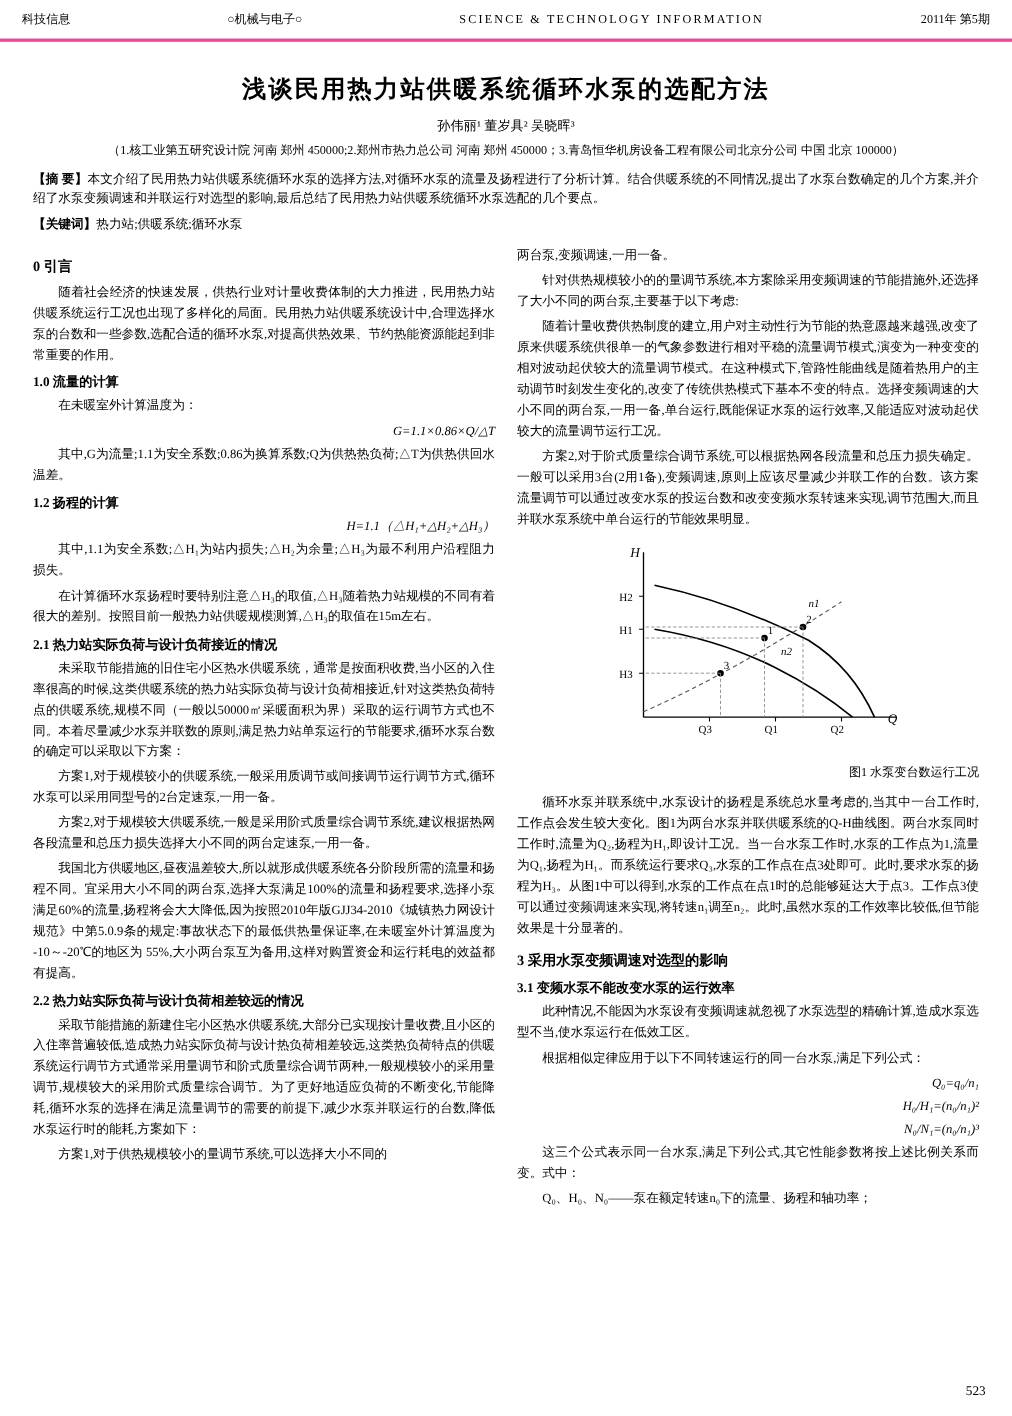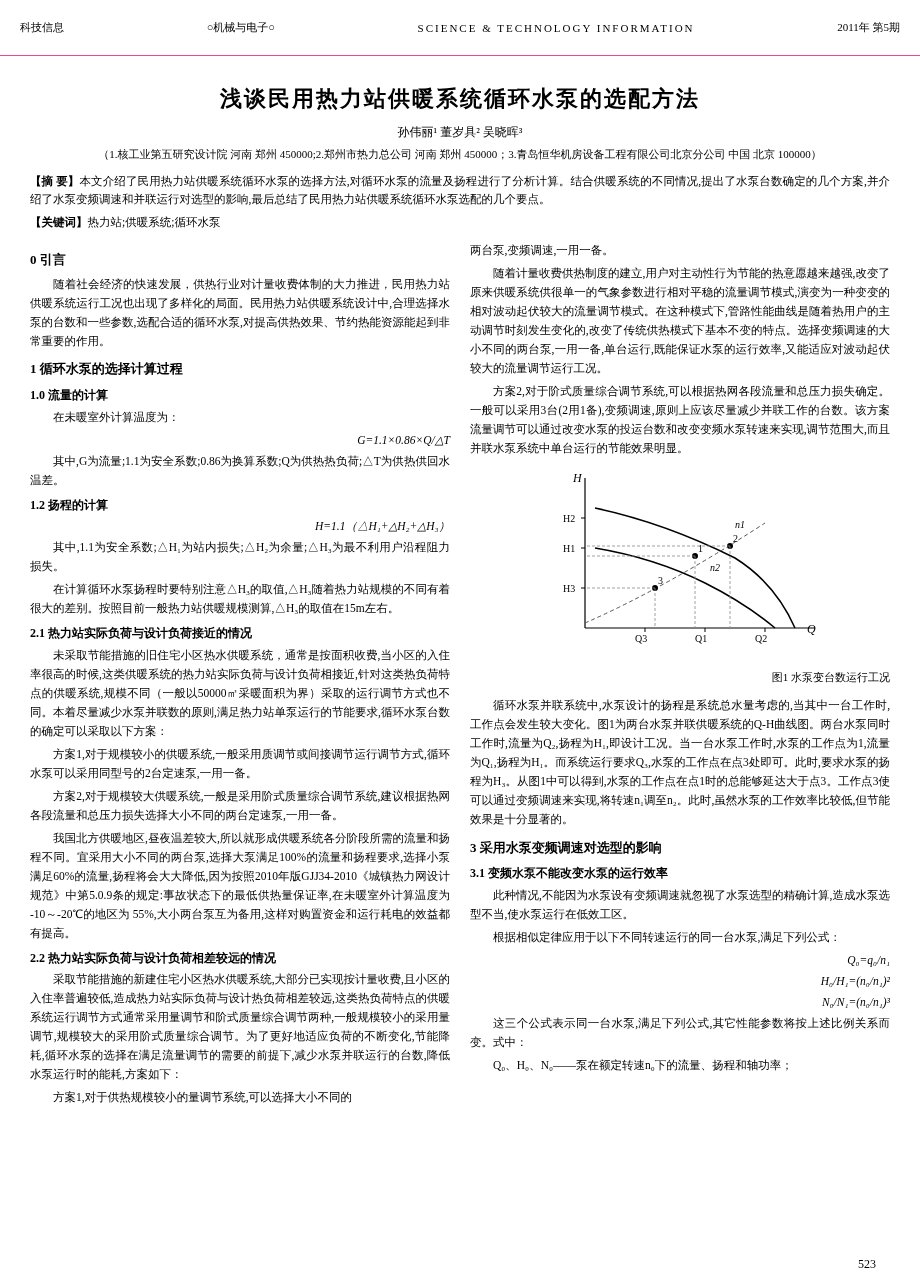--- a/index.html
+++ b/index.html
@@ -11,22 +11,22 @@
       width: 920px;
       min-height: 1287px;
       position: relative;
     }
 
     
     .header {
       display: flex;
       align-items: center;
       justify-content: space-between;
-      padding: 20px 20px;
-      border-bottom: 1px solid #ec4899;
+      padding: 10px 20px;
+      border-bottom: 3px solid #ec4899;
       font-size: 11px;
     }
 
     
     .page-body {
       padding: 10px 30px 20px 30px;
     }
 
     
     .title-section {
@@ -101,21 +101,21 @@
       margin-top: 4px;
       text-align: right;
     }
 
     svg text { font-family: "SimSun", serif; }
 
     
     .page-number {
       position: absolute;
       bottom: 15px;
-      right: 44px;
+      right: 24px;
       font-size: 12px;
     }
 
     .indent { text-indent: 2em; }
   </style>
 </head>
 <body>
 
 <div class="header">
   <span>科技信息</span>
@@ -141,21 +141,20 @@
     </p>
   </div>
 
   <div class="two-col">
 
     <div class="col-left">
 
       <div class="section-heading">0  引言</div>
       <p class="indent">随着社会经济的快速发展，供热行业对计量收费体制的大力推进，民用热力站供暖系统运行工况也出现了多样化的局面。民用热力站供暖系统设计中,合理选择水泵的台数和一些参数,选配合适的循环水泵,对提高供热效果、节约热能资源能起到非常重要的作用。</p>
 
-      <div class="section-heading">1  循环水泵的选择计算过程</div>
 
       <div class="subsection-heading">1.0  流量的计算</div>
       <p class="indent">在未暖室外计算温度为：</p>
       <p class="formula">G=1.1×0.86×Q/△T</p>
       <p class="indent">其中,G为流量;1.1为安全系数;0.86为换算系数;Q为供热热负荷;△T为供热供回水温差。</p>
 
       <div class="subsection-heading">1.2  扬程的计算</div>
       <p class="formula">H=1.1（△H₁+△H₂+△H₃）</p>
       <p class="indent">其中,1.1为安全系数;△H₁为站内损失;△H₂为余量;△H₃为最不利用户沿程阻力损失。</p>
       <p class="indent">在计算循环水泵扬程时要特别注意△H₃的取值,△H₃随着热力站规模的不同有着很大的差别。按照目前一般热力站供暖规模测算,△H₃的取值在15m左右。</p>
@@ -169,20 +168,21 @@
 
       <div class="subsection-heading">2.2  热力站实际负荷与设计负荷相差较远的情况</div>
       <p class="indent">采取节能措施的新建住宅小区热水供暖系统,大部分已实现按计量收费,且小区的入住率普遍较低,造成热力站实际负荷与设计热负荷相差较远,这类热负荷特点的供暖系统运行调节方式通常采用量调节和阶式质量综合调节两种,一般规模较小的采用量调节,规模较大的采用阶式质量综合调节。为了更好地适应负荷的不断变化,节能降耗,循环水泵的选择在满足流量调节的需要的前提下,减少水泵并联运行的台数,降低水泵运行时的能耗,方案如下：</p>
       <p class="indent">方案1,对于供热规模较小的量调节系统,可以选择大小不同的</p>
 
     </div>
 
     <div class="col-right">
 
       <p>两台泵,变频调速,一用一备。</p>
+      <p class="indent">针对供热规模较小的的量调节系统,本方案除采用变频调速的节能措施外,还选择了大小不同的两台泵,主要基于以下考虑:</p>
       <p class="indent">随着计量收费供热制度的建立,用户对主动性行为节能的热意愿越来越强,改变了原来供暖系统供很单一的气象参数进行相对平稳的流量调节模式,演变为一种变变的相对波动起伏较大的流量调节模式。在这种模式下,管路性能曲线是随着热用户的主动调节时刻发生变化的,改变了传统供热模式下基本不变的特点。选择变频调速的大小不同的两台泵,一用一备,单台运行,既能保证水泵的运行效率,又能适应对波动起伏较大的流量调节运行工况。</p>
       <p class="indent">方案2,对于阶式质量综合调节系统,可以根据热网各段流量和总压力损失确定。一般可以采用3台(2用1备),变频调速,原则上应该尽量减少并联工作的台数。该方案流量调节可以通过改变水泵的投运台数和改变变频水泵转速来实现,调节范围大,而且并联水泵系统中单台运行的节能效果明显。</p>
 
       <div class="chart-container">
         <svg width="290" height="190" viewBox="0 0 290 190">
 
           <line x1="50" y1="10" x2="50" y2="160" stroke="#000" stroke-width="1.2"></line>
           <line x1="50" y1="160" x2="280" y2="160" stroke="#000" stroke-width="1.2"></line>
 
           <text x="38" y="14" font-size="12" font-style="italic">H</text>

